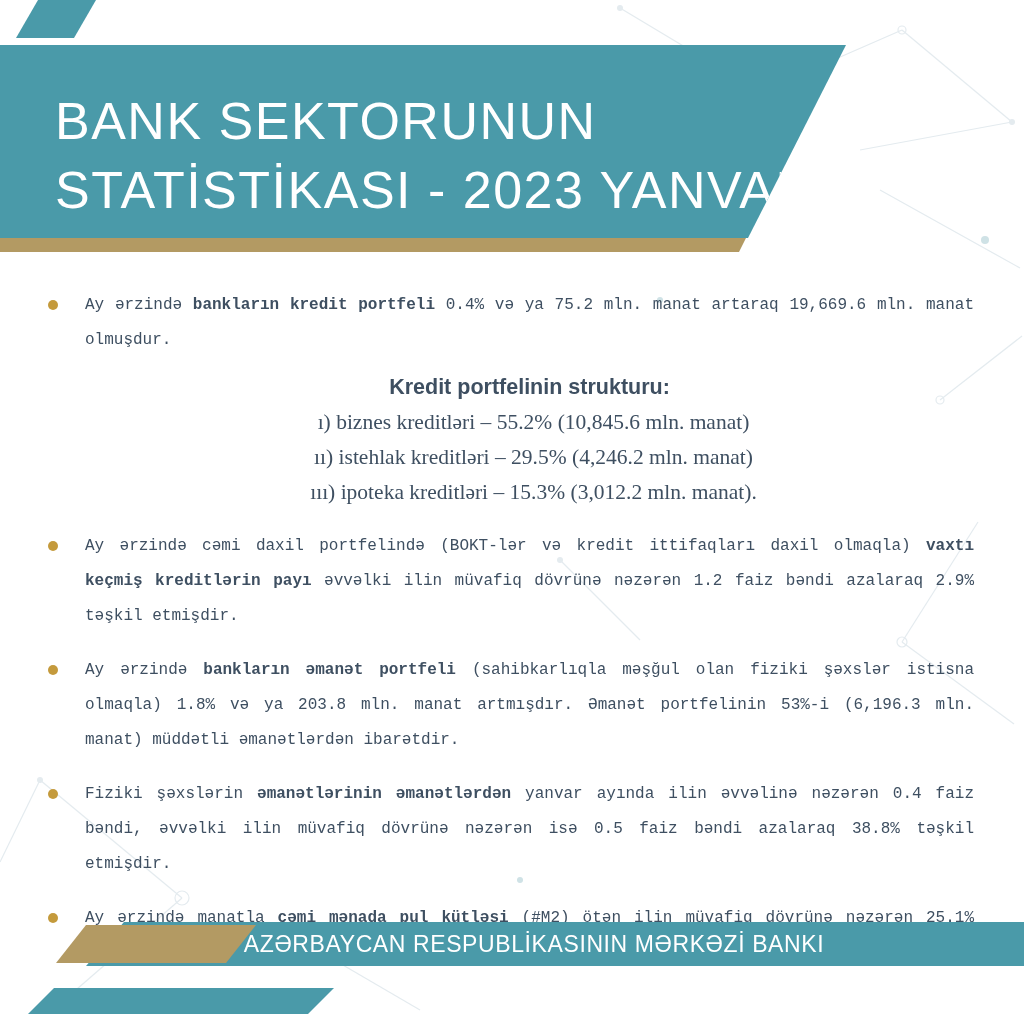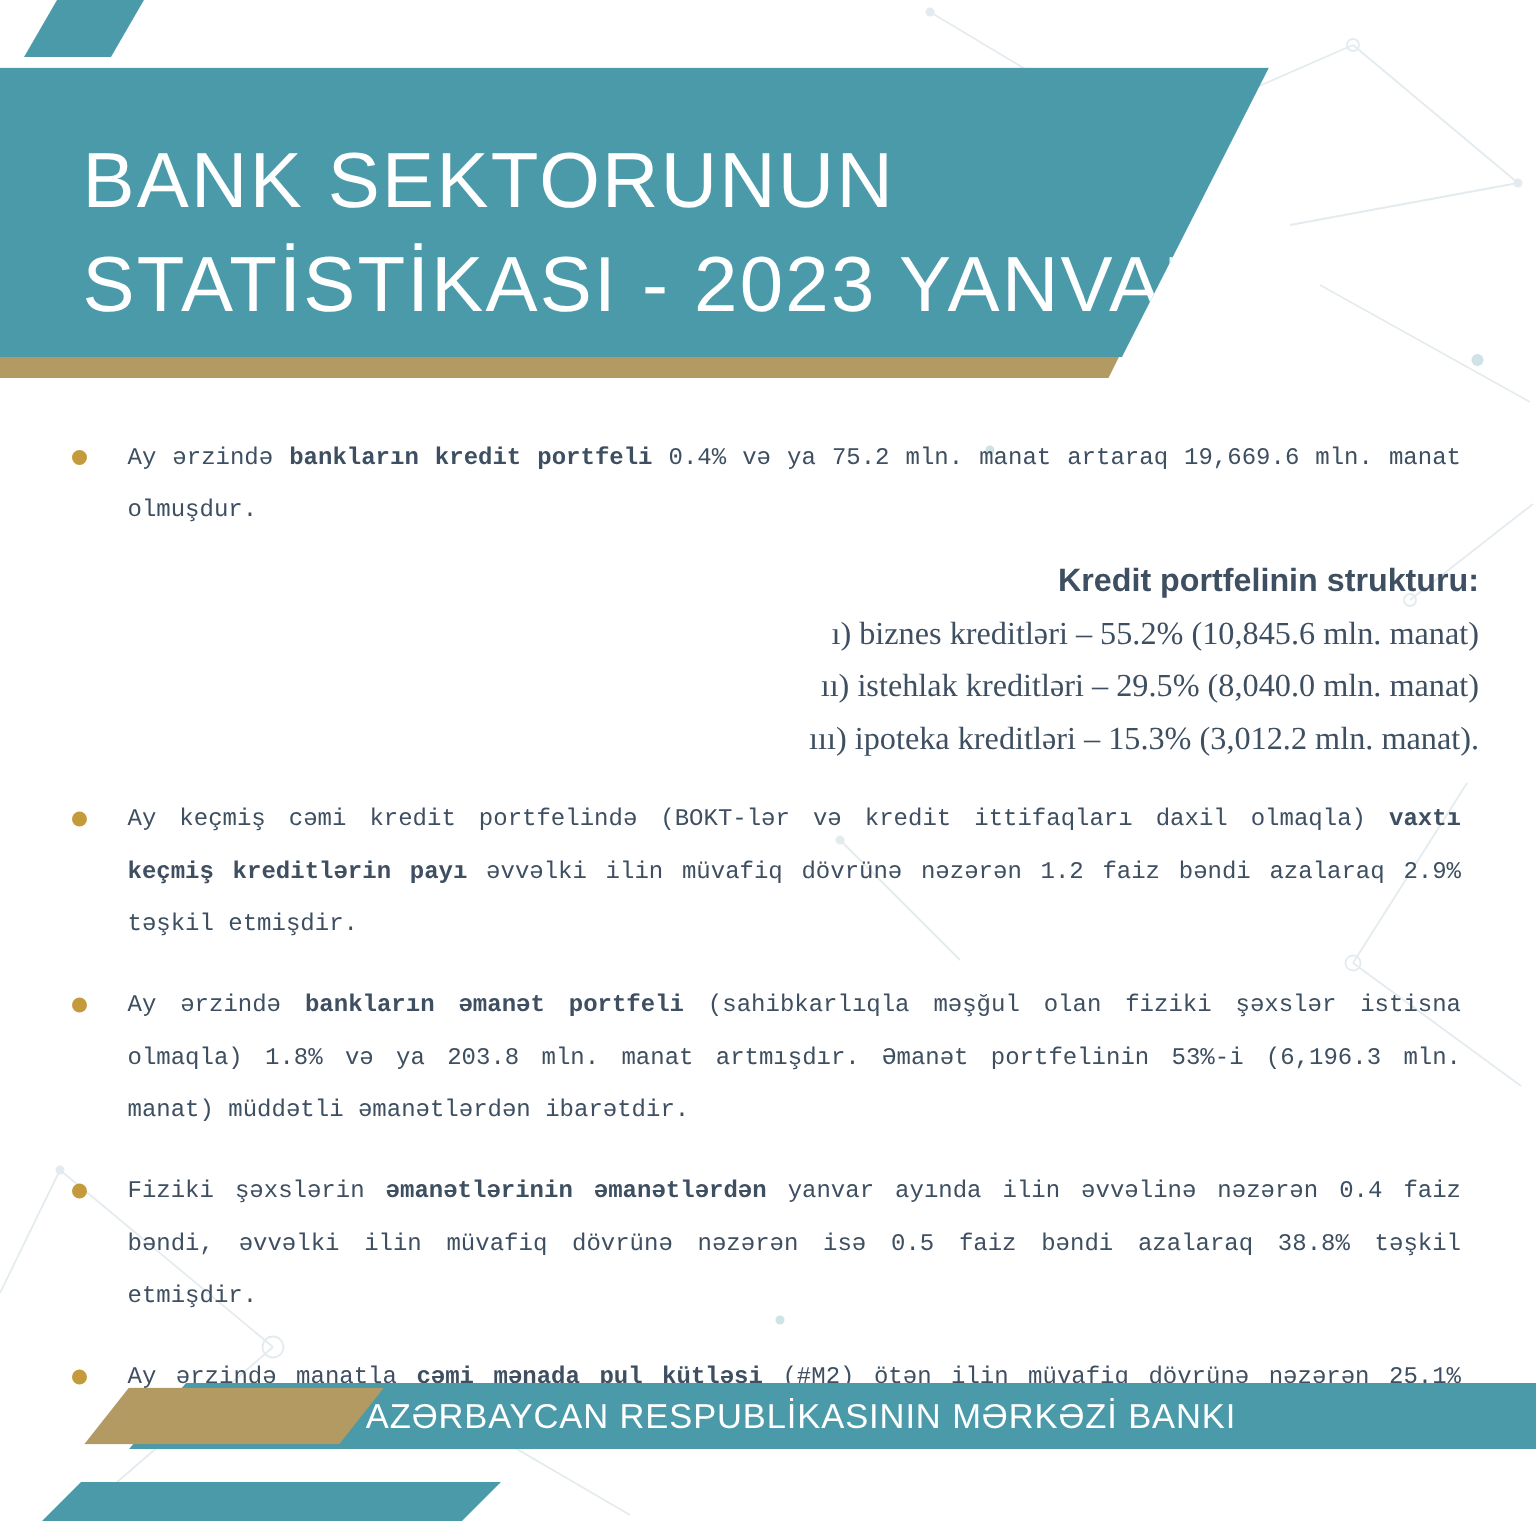--- a/index.html
+++ b/index.html
@@ -52,21 +52,21 @@
   .content{
     position:absolute;left:46px;top:276px;width:940px;z-index:2;
     color:var(--text);
   }
   .bullet{position:relative;padding-left:27px;margin-bottom:19px;}
   .dot{
     position:absolute;left:2px;top:12px;width:10px;height:10px;border-radius:50%;
     background:var(--bullet-gold);
   }
   .bullet-text{margin:12px;text-align:justify;font-size:16px;line-height:35px;font-family:Liberation Mono, monospace;}
-  .subline{margin:0;font-size:21.5px;line-height:35px;text-align:right;}
+  .subline{margin:0;font-size:21.5px;line-height:35px;text-align:center;}
   .subline.indent{padding-left:8px;font-family:Liberation Serif, serif;}
   .bold{font-weight:700;}
 
   
   .footer-bar{
     position:absolute;top:922px;left:86px;right:0;height:44px;
     background:var(--teal);z-index:2;
     clip-path:polygon(38px 0,100% 0,100% 100%,0 100%);
     display:flex;align-items:center;justify-content:center;
     padding-right:42px;
@@ -121,26 +121,26 @@
   <div class="title-line">STATİSTİKASI - 2023 YANVAR</div>
 </div>
 <div class="gold-bar"></div>
 
 <div class="content">
     <div class="bullet">
       <span class="dot"></span>
       <p class="bullet-text"><span>Ay ərzində </span><span class="bold">bankların kredit portfeli</span><span> 0.4% və ya 75.2 mln. manat artaraq 19,669.6 mln. manat olmuşdur.</span></p>
       <p class="subline"><span class="bold">Kredit portfelinin strukturu:</span></p>
       <p class="subline indent"><span>ı) biznes kreditləri – 55.2% (10,845.6 mln. manat)</span></p>
-      <p class="subline indent"><span>ıı) istehlak kreditləri – 29.5% (8,040.0 mln. manat)</span></p>
+      <p class="subline indent"><span>ıı) istehlak kreditləri – 29.5% (4,246.2 mln. manat)</span></p>
       <p class="subline indent"><span>ııı) ipoteka kreditləri – 15.3% (3,012.2 mln. manat).</span></p>
     </div>
     <div class="bullet">
       <span class="dot"></span>
-      <p class="bullet-text"><span>Ay keçmiş cəmi kredit portfelində (BOKT-lər və kredit ittifaqları daxil olmaqla) </span><span class="bold">vaxtı keçmiş kreditlərin payı</span><span> əvvəlki ilin müvafiq dövrünə nəzərən 1.2 faiz bəndi azalaraq 2.9% təşkil etmişdir.</span></p>
+      <p class="bullet-text"><span>Ay ərzində cəmi daxil portfelində (BOKT-lər və kredit ittifaqları daxil olmaqla) </span><span class="bold">vaxtı keçmiş kreditlərin payı</span><span> əvvəlki ilin müvafiq dövrünə nəzərən 1.2 faiz bəndi azalaraq 2.9% təşkil etmişdir.</span></p>
     </div>
     <div class="bullet">
       <span class="dot"></span>
       <p class="bullet-text"><span>Ay ərzində </span><span class="bold">bankların əmanət portfeli</span><span> (sahibkarlıqla məşğul olan fiziki şəxslər istisna olmaqla) 1.8% və ya 203.8 mln. manat artmışdır. Əmanət portfelinin 53%-i (6,196.3 mln. manat) müddətli əmanətlərdən ibarətdir.</span></p>
     </div>
     <div class="bullet">
       <span class="dot"></span>
       <p class="bullet-text"><span>Fiziki şəxslərin </span><span class="bold">əmanətlərinin əmanətlərdən</span><span> yanvar ayında ilin əvvəlinə nəzərən 0.4 faiz bəndi, əvvəlki ilin müvafiq dövrünə nəzərən isə 0.5 faiz bəndi azalaraq 38.8% təşkil etmişdir.</span></p>
     </div>
     <div class="bullet">

